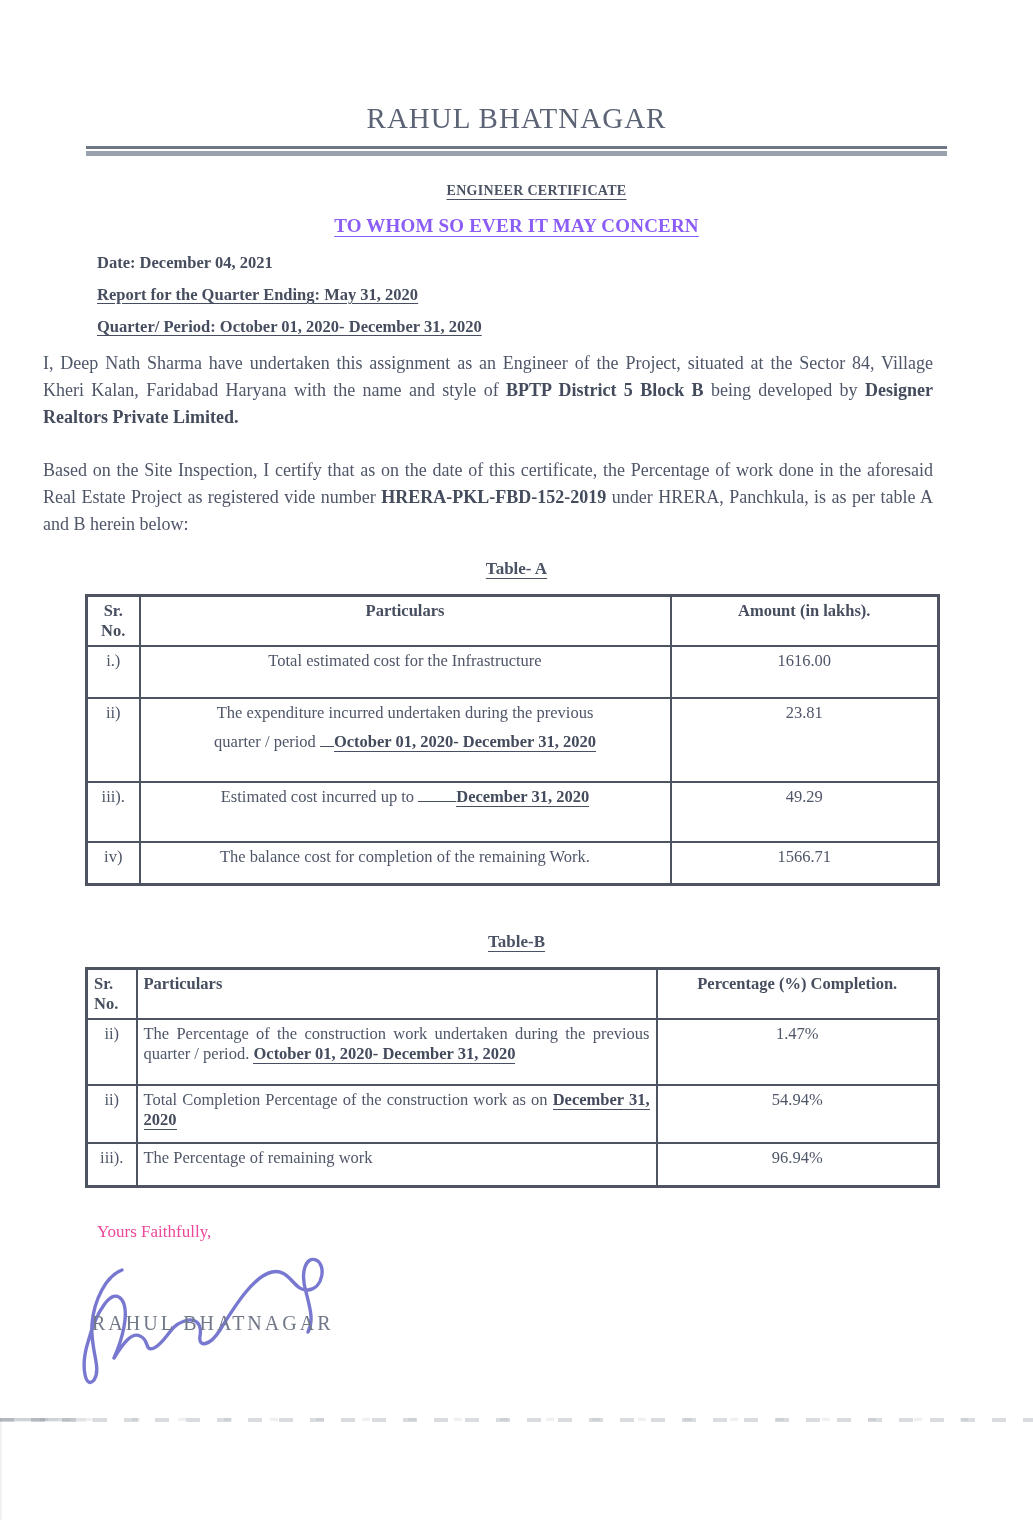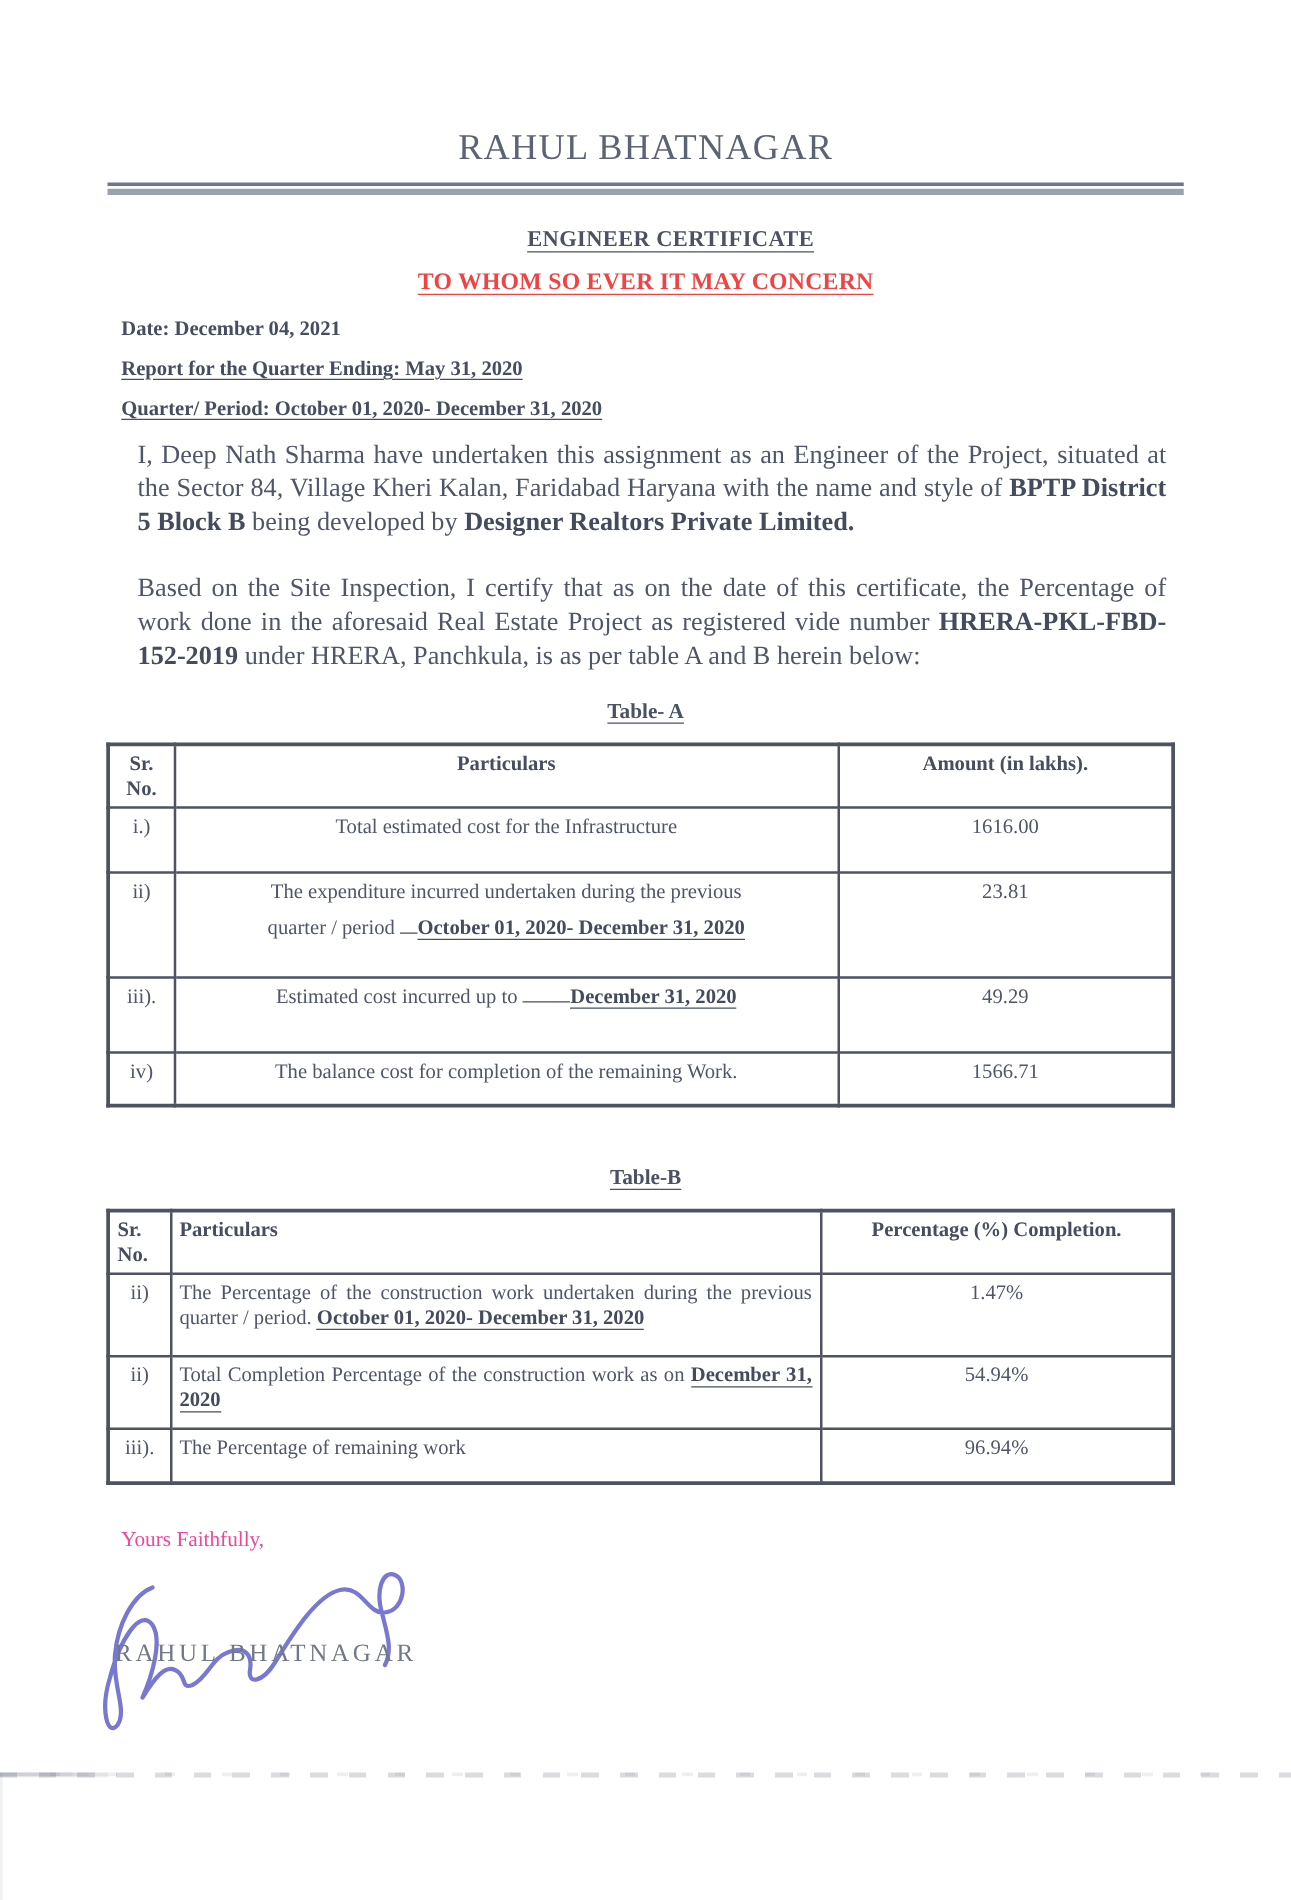--- a/index.html
+++ b/index.html
@@ -14,39 +14,39 @@
     font-size:29px; letter-spacing:1px; color:#5b6375; font-weight:400;
     line-height:36px;
   }
   .rule-wrap { margin:10px 86px 0 86px; }
   .rule-top { height:3px; background:#6f7686; }
   .rule-gap { height:2px; background:#ffffff; }
   .rule-bot { height:5px; background:#9ba2af; }
 
   .doc-heading {
     margin-top:24px; text-align:center; font-weight:700; color:#4a5263;
-    font-size:18px; line-height:22px; text-decoration:underline;
+    font-size:14px; line-height:22px; text-decoration:underline;
     text-underline-offset:4px; letter-spacing:.3px;padding-left:40px;
   }
   .doc-subheading {
-    margin-top:12px; text-align:center; font-weight:700; color:#ef4444;
+    margin-top:12px; text-align:center; font-weight:700; color:#8b5cf6;
     font-size:19px; line-height:23px; text-decoration:underline;
     text-underline-offset:4px; letter-spacing:.2px;
   }
 
   .meta-line {
     margin:11px 100px 0 97px; font-weight:700; font-size:16.5px;
     line-height:21px; color:#454d5e;
   }
   .meta-line.first { margin-top:15px; }
   .meta-line.u { text-decoration:underline; text-underline-offset:3px; }
 
   .para {
-    margin:13px 100px 0 110px; text-align:justify;
-    font-size:21px; line-height:27px; color:#4e5668;
+    margin:13px 100px 0 43px; text-align:justify;
+    font-size:18px; line-height:27px; color:#4e5668;
   }
   .para.second { margin-top:26px; }
   .b { font-weight:700; color:#434b5c; }
 
   .table-caption {
     text-align:center; font-weight:700; font-size:17px; color:#4a5263;
     text-decoration:underline; text-underline-offset:4px;
   }
   .capA { margin-top:21px; }
   .capB { margin-top:46px; }

